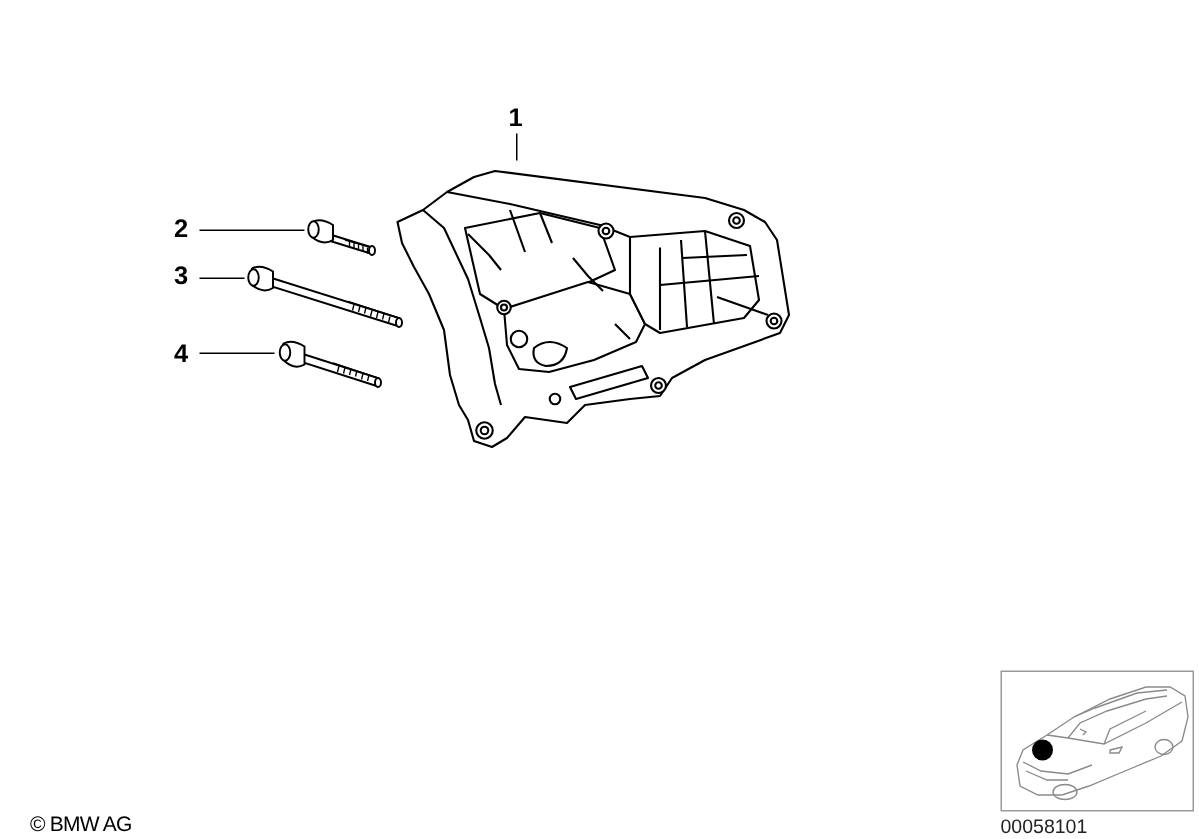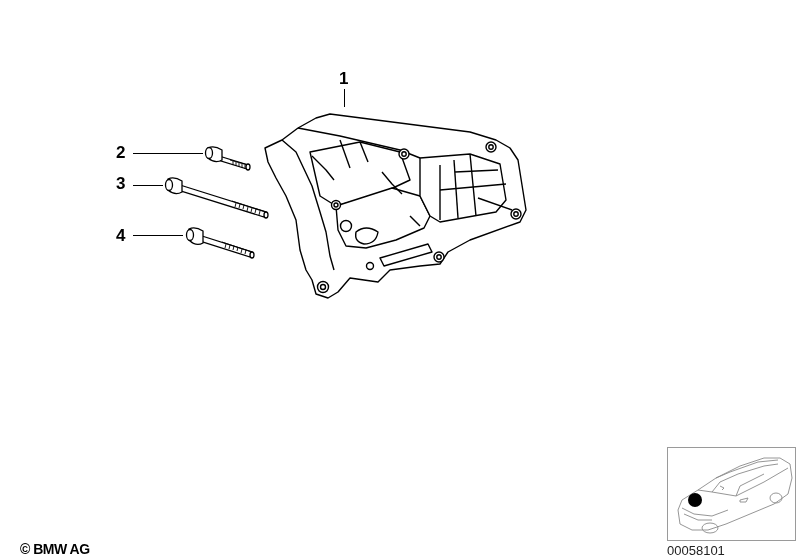--- a/index.html
+++ b/index.html
@@ -1,21 +1,21 @@
 <!DOCTYPE html>
 <html><head>
 <meta charset="utf-8">
 <style>
   html, body { margin:0; padding:0; background:#ffffff; }
   body { width:799px; height:559px; position:relative; overflow:hidden;
          font-family:"Liberation Sans", sans-serif; color:#000; }
   .callout { position:absolute; font-weight:bold; font-size:17px; line-height:17px; }
   .leader { position:absolute; background:#000; }
   svg.art { position:absolute; left:0; top:0; }
-  .copyright { position:absolute; left:20px; top:541px; font-size:14px; font-weight:bold;
+  .copyright { position:absolute; left:20px; top:541px; font-size:14px; font-weight:normal;
                letter-spacing:-0.5px; }
   .thumb { position:absolute; left:667px; top:447px; width:129px; height:94px;
            border:1px solid #9a9a9a; box-sizing:border-box; background:#fff; }
   .diagram-id { position:absolute; left:667px; top:543px; font-size:13px; color:#222; }
 </style>
 </head>
 <body>
 
 <svg class="art" width="799" height="559" viewBox="0 0 799 559">
 

